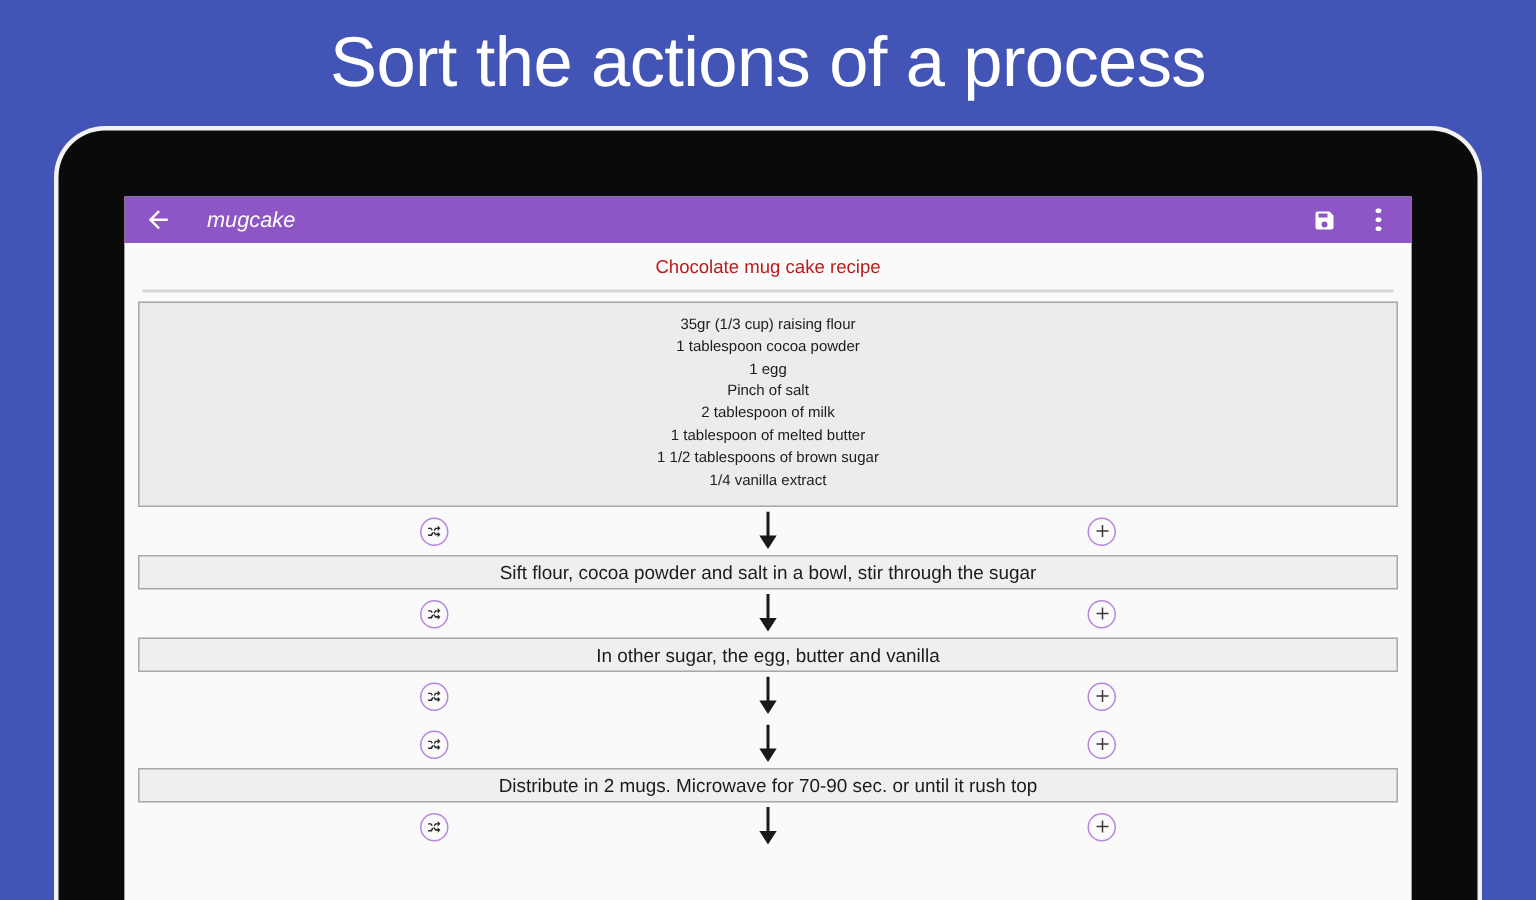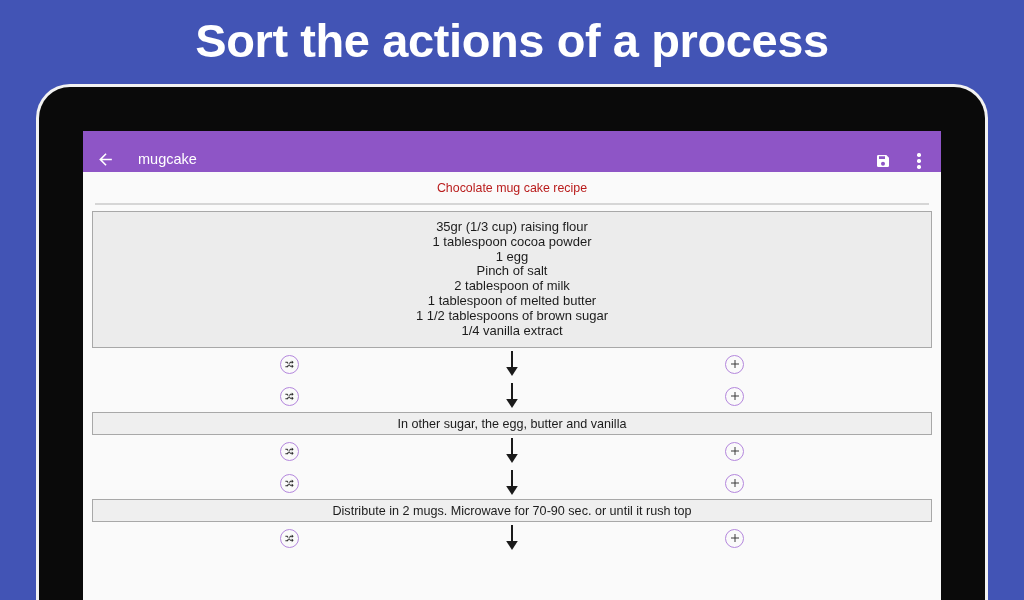--- a/index.html
+++ b/index.html
@@ -18,21 +18,21 @@
 
   
   .promo-headline {
     position: absolute;
     top: 8px;
     left: 0;
     width: 1024px;
     text-align: center;
     color: #ffffff;
     font-size: 47px;
-    font-weight: 700;
+    font-weight: 400;
     letter-spacing: -0.4px;
     line-height: 66px;
     white-space: nowrap;
   }
 
   
   .device-frame {
     position: absolute;
     left: 36px;
     top: 84px;
@@ -50,26 +50,27 @@
     left: 44px;
     top: 44px;
     width: 858px;
     height: 520px;
     background: #fafafa;
     overflow: hidden;
   }
 
   
   .app-bar {
-    height: 41px;
+    height: 31px;
     background: #8e55c6;
     display: flex;
-    align-items: flex-end;
+    align-items: center;
     padding: 0 13px 0 9px;
     flex-shrink: 0;
+    font-style: italic;
   }
   .app-bar-left { display: flex; align-items: center; flex: 1 1 auto; min-width: 0; }
   .app-bar-right { display: flex; align-items: center; gap: 16px; }
 
   .back-arrow {
     width: 26px; height: 26px;
     display: flex; align-items: center; justify-content: center;
     cursor: pointer;
   }
   .app-title {
@@ -119,21 +120,21 @@
     margin: 0 3px 6px;
   }
 
   .ingredients-box {
     border: 1px solid #a8a8a8;
     background: #ececec;
     padding: 8px 10px 9px;
     text-align: center;
   }
   .ingredient-line {
-    font-size: 13px;
+    font-size: 10px;
     color: #1c1c1c;
     line-height: 14.8px;
     white-space: nowrap;
     overflow: hidden;
     text-overflow: ellipsis;
   }
 
   
   .connector-row {
     height: 32px;
@@ -240,20 +241,23 @@
           </svg>
         </div>
         <div class="circle-icon plus">
           <svg width="12" height="12" viewBox="0 0 24 24" aria-hidden="true">
             <path d="M11 4h2v16h-2z" fill="#3a3a3a"></path>
             <path d="M4 11h16v2H4z" fill="#3a3a3a"></path>
           </svg>
         </div>
       </div>
 
+      <div class="step-row">
+        <div class="step-text">Sift flour, cocoa powder and salt in a bowl, stir through the sugar</div>
+      </div>
 
       <div class="connector-row">
         <div class="circle-icon shuffle">
           <svg width="11" height="11" viewBox="0 0 24 24" aria-hidden="true">
             <path d="M17 3l4 4-4 4V8h-2.2l-2.3 3-1.3-1.7L13.4 6H17V3zM3 6h4.6l2.2 3-1.3 1.7L6.6 8H3V6zm14 9v-3l4 4-4 4v-3h-3.6l-2.9-3.8 1.3-1.7 2.3 3H17zM3 16h3.6l2.9-3.8 1.3 1.7L8.6 18H3v-2z" fill="#2d2d2d"></path>
           </svg>
         </div>
         <div class="down-arrow">
           <svg width="14" height="27" viewBox="0 0 14 27" aria-hidden="true">
             <rect x="6" y="0" width="2" height="18" fill="#1a1a1a"></rect>

